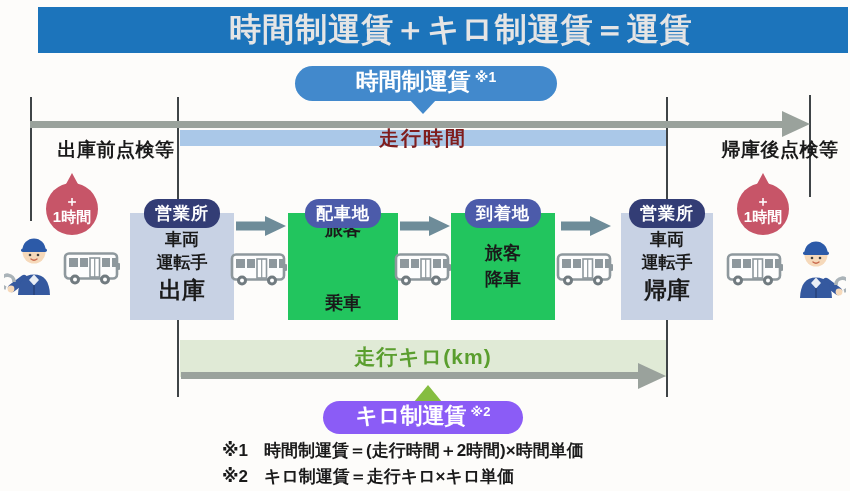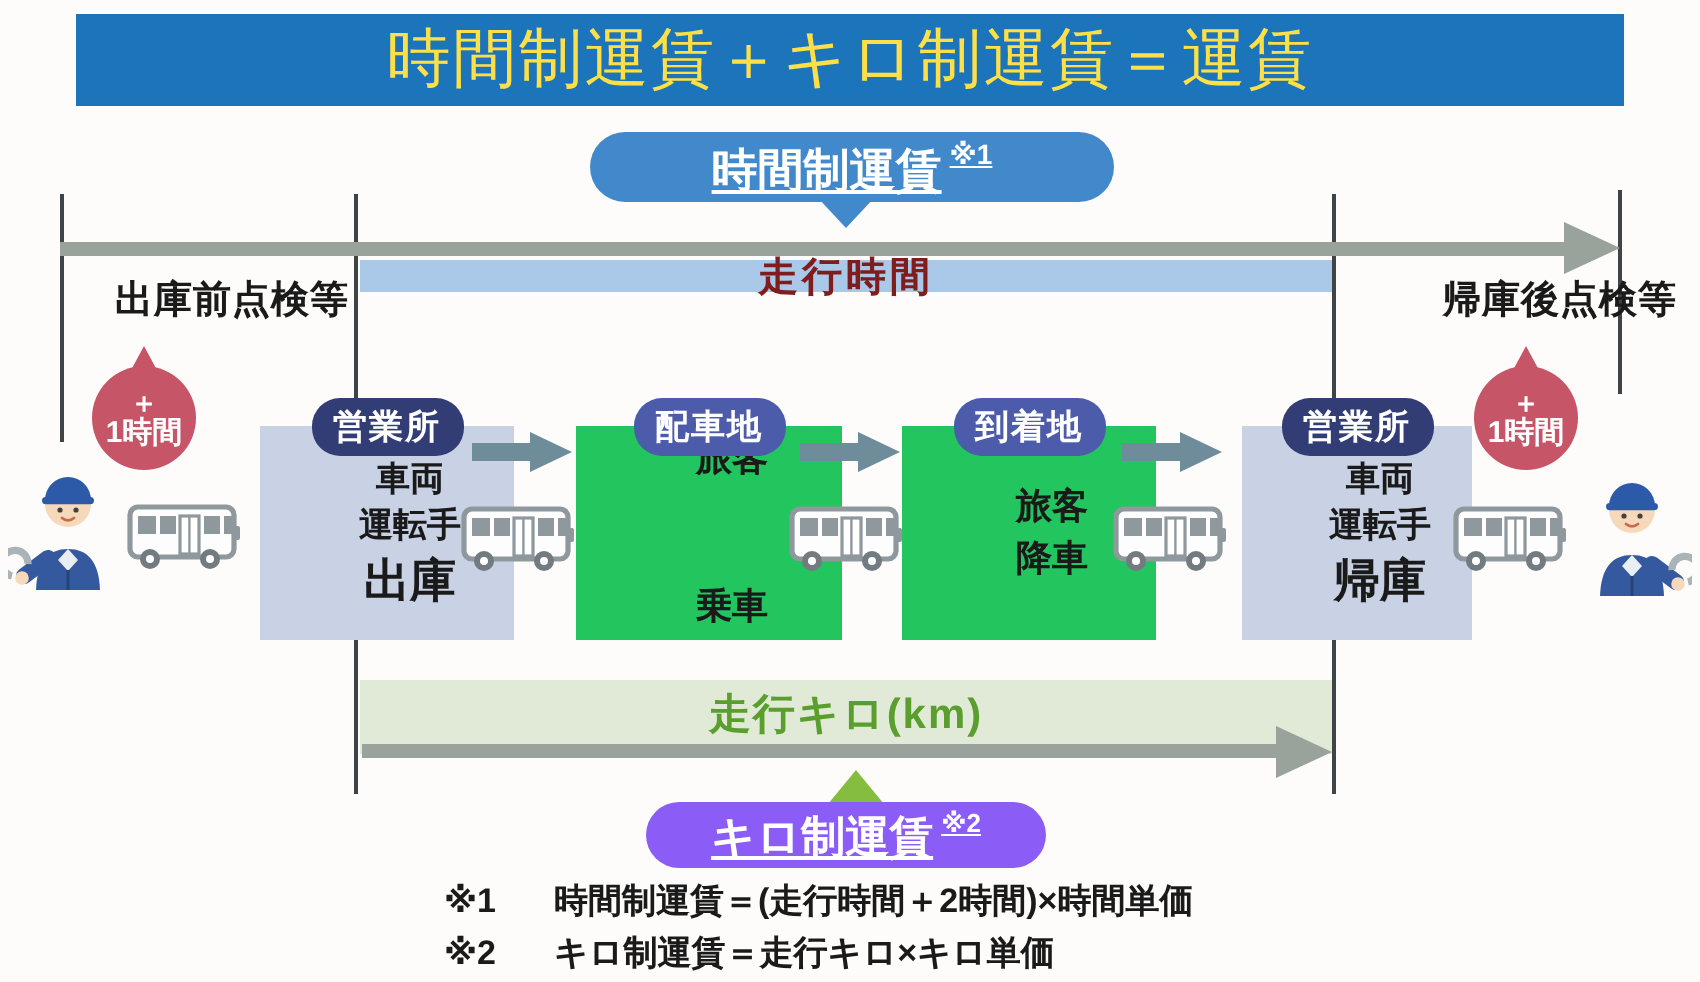--- a/index.html
+++ b/index.html
@@ -8,26 +8,26 @@
     background:#e8e8e8;
   }
   #stage{
     position:relative;width:850px;height:491px;margin:0 auto;
     background:#fdfcfa;overflow:hidden;color:#1a1a1a;
   }
   
   .banner{
     position:absolute;left:38px;top:7px;width:774px;height:46px;
     background:#1c74bb;display:flex;align-items:center;justify-content:center;
-    color:#fde047;font-size:32px;font-weight:400;letter-spacing:1px;
+    color:#e5e5e5;font-size:32px;font-weight:700;letter-spacing:1px;padding-left:36px;
   }
   
   .pill{
-    position:absolute;display:flex;align-items:flex-end;justify-content:center;
-    color:#fff;font-weight:800;border-radius:18px;text-decoration:underline;
+    position:absolute;display:flex;align-items:flex-start;justify-content:center;
+    color:#fff;font-weight:800;border-radius:18px;
   }
   .pill .ref{font-size:14px;font-weight:700;margin-left:4px;align-self:flex-start;margin-top:3px;}
   .pill-time{left:295px;top:66px;width:262px;height:35px;background:#4289cc;font-size:23px;}
   .pill-dist{left:323px;top:401px;width:200px;height:33px;background:#8b5cf6;font-size:22px;}
   .tri{position:absolute;width:0;height:0;}
   .tri-down{left:409px;top:99px;border-left:14px solid transparent;border-right:14px solid transparent;border-top:15px solid #4289cc;}
   .tri-up{left:414px;top:385px;border-left:14px solid transparent;border-right:14px solid transparent;border-bottom:17px solid #85bd40;}
   
   .vline{position:absolute;width:2px;background:#3f4447;}
   .hbar{position:absolute;height:7px;background:#9aa29c;}
@@ -48,40 +48,40 @@
   .balloon .p{font-size:14px;font-weight:700;}
   .balloon .h{font-size:15px;font-weight:700;}
   .balloon::before{
     content:"";position:absolute;top:-10px;left:50%;margin-left:-7px;
     border-left:7px solid transparent;border-right:7px solid transparent;
     border-bottom:13px solid #c75568;
   }
   
   .station{
     position:absolute;top:213px;height:107px;display:flex;flex-direction:column;
-    align-items:center;justify-content:center;gap:2px;padding-left:23px;
+    align-items:center;justify-content:center;gap:2px;
   }
   .station .spill{
     position:absolute;top:-14px;left:50%;transform:translateX(-50%);
     padding:3px 11px;border-radius:14px;color:#fff;font-size:17px;font-weight:800;
     white-space:nowrap;letter-spacing:1px;
   }
   .station .row{font-size:17px;font-weight:700;line-height:21px;}
   .station .emph{font-size:23px;font-weight:800;line-height:27px;margin-top:2px;}
   .box-depot{background:#c8d2e4;}
   .box-site{background:#22c55e;}
   .spill-depot{background:#333d75;}
   .spill-site{background:#4c5baa;}
   
   .icon{position:absolute;}
   .flip{transform:scaleX(-1);}
   
   .footnotes{position:absolute;left:222px;top:438px;font-size:17px;font-weight:700;line-height:26px;color:#1a1a1a;}
   .footnotes .ref{display:inline-block;width:30px;}
-  .footnotes .txt{margin-left:25px;}
+  .footnotes .txt{margin-left:12px;}
 </style>
 </head>
 <body>
 
 <div id="stage">
 
   <div class="banner">時間制運賃＋キロ制運賃＝運賃</div>
 
   <div class="pill pill-time">
     <span>時間制運賃</span>

